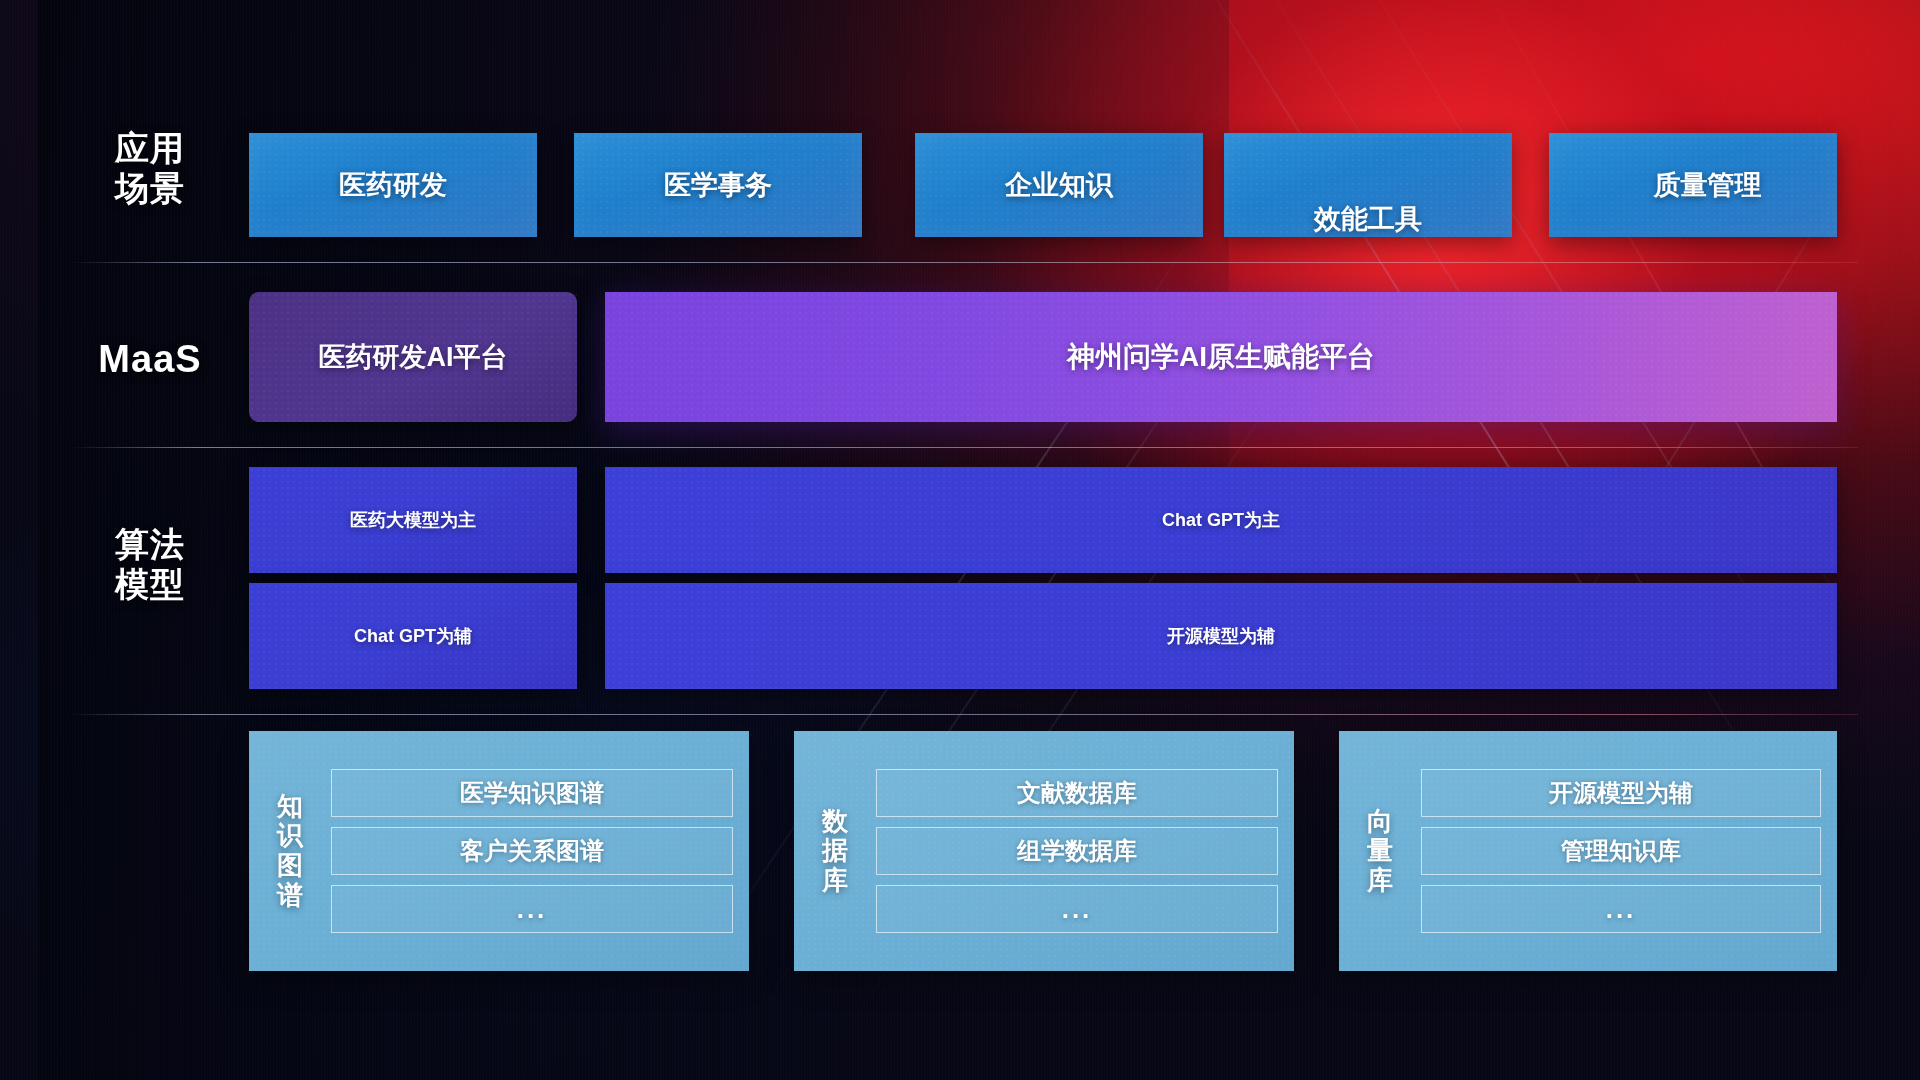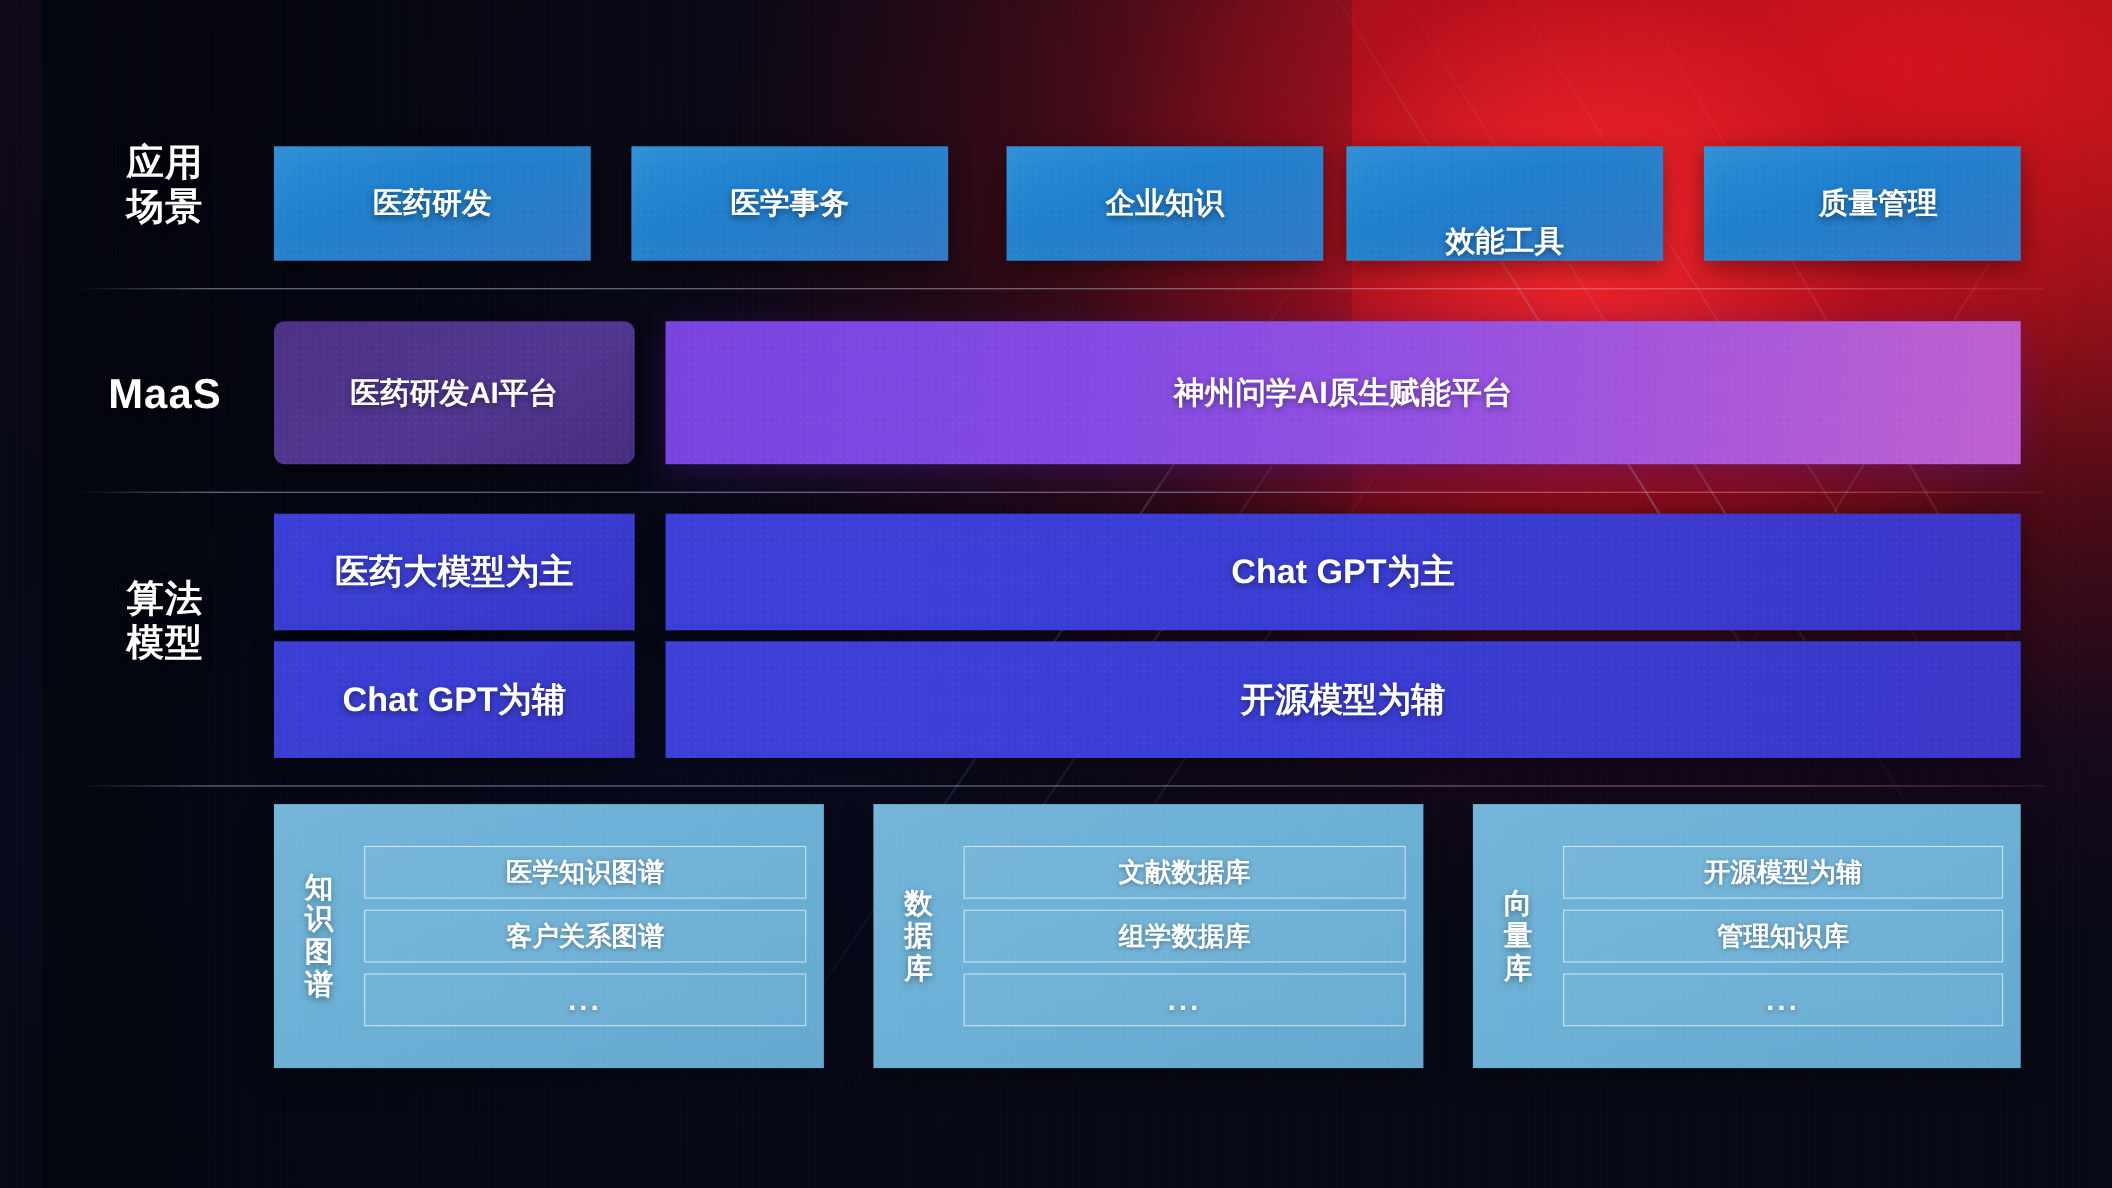--- a/index.html
+++ b/index.html
@@ -84,21 +84,21 @@
     box-shadow:0 6px 22px rgba(0,0,0,.45);
     border-radius:10px;
   }
   .maas-main {
     background:linear-gradient(95deg,#7a43de 0%,#8149e2 28%,#9551e0 58%,#ab58d8 80%,#bf61cf 100%);
     font-size:28px;
     box-shadow:0 8px 30px rgba(70,25,140,.45);
   }
   .algo-box {
     background:linear-gradient(150deg,#3b3fd6 0%,#3a3ed2 45%,#3835c6 100%);
-    font-size:31px;
+    font-size:18px;
     box-shadow:0 6px 22px rgba(0,0,0,.42);
   }
   .algo-box.wide {
     background:linear-gradient(100deg,#3c40d8 0%,#3a3ed4 45%,#3b37c9 100%);
   }
 
   
   .kpanel {
     position:absolute; display:flex; align-items:stretch;
     background:linear-gradient(155deg,#74b5d8 0%,#6cb0d6 45%,#64a8d0 100%);

